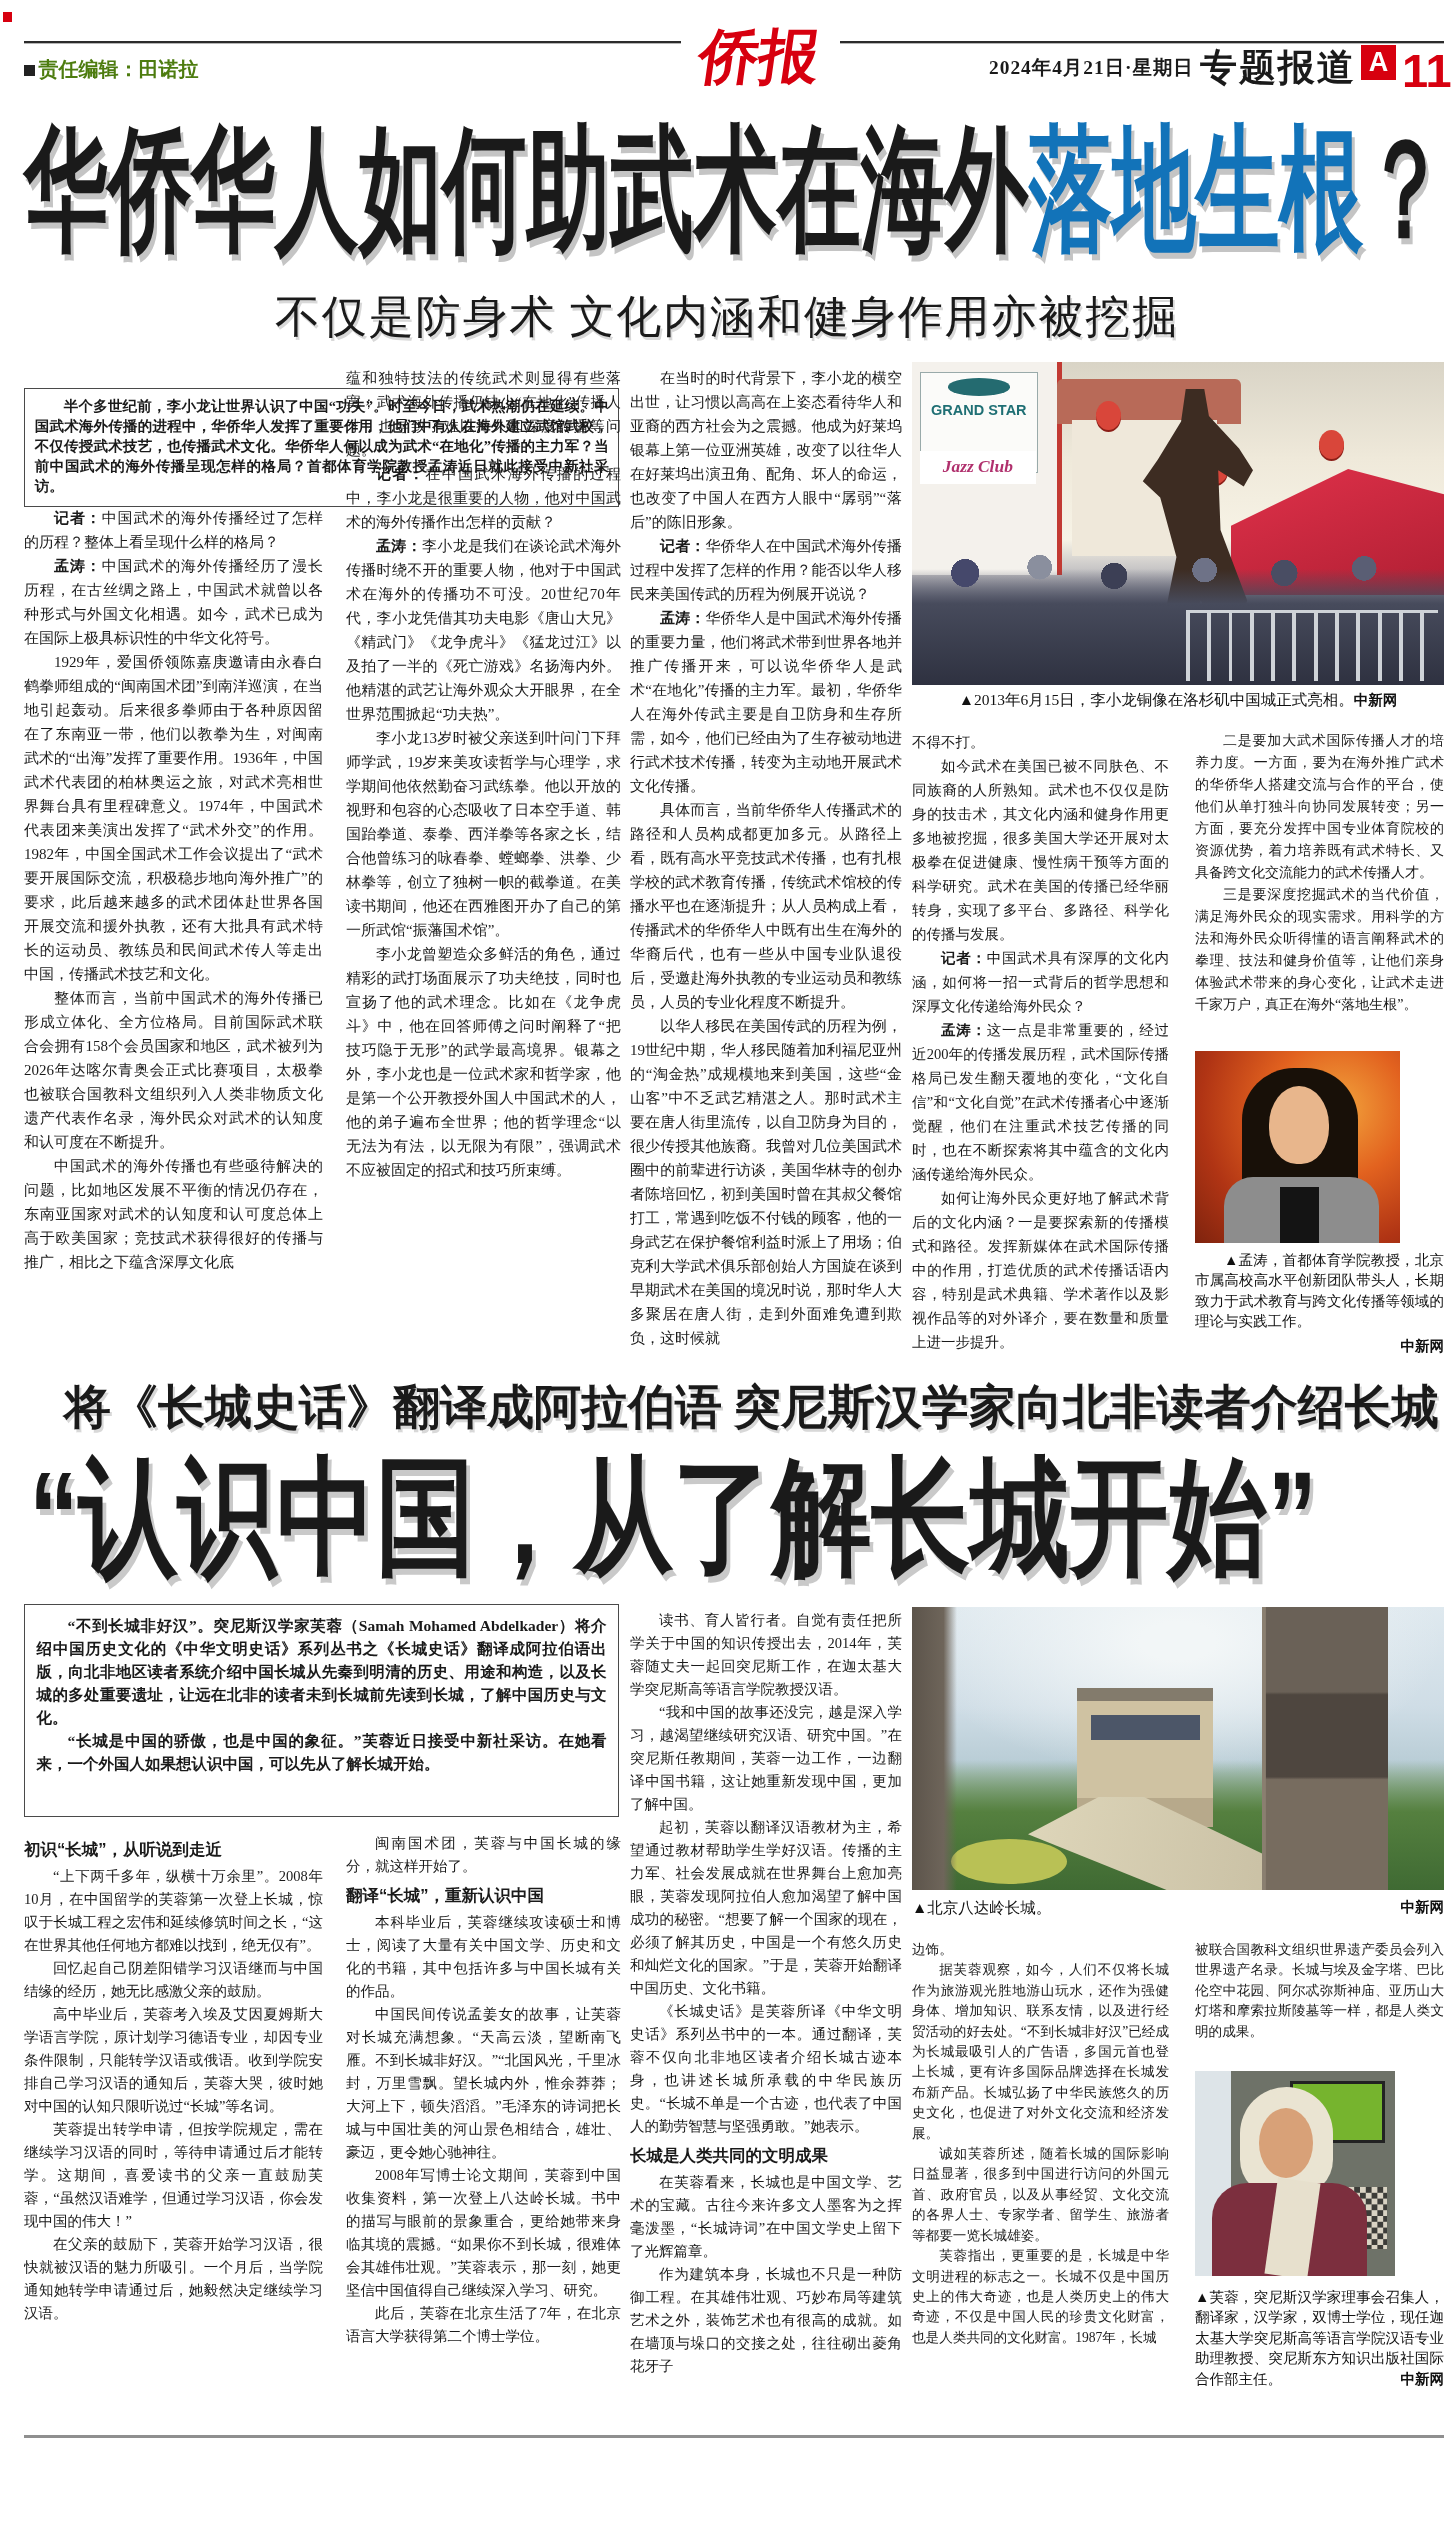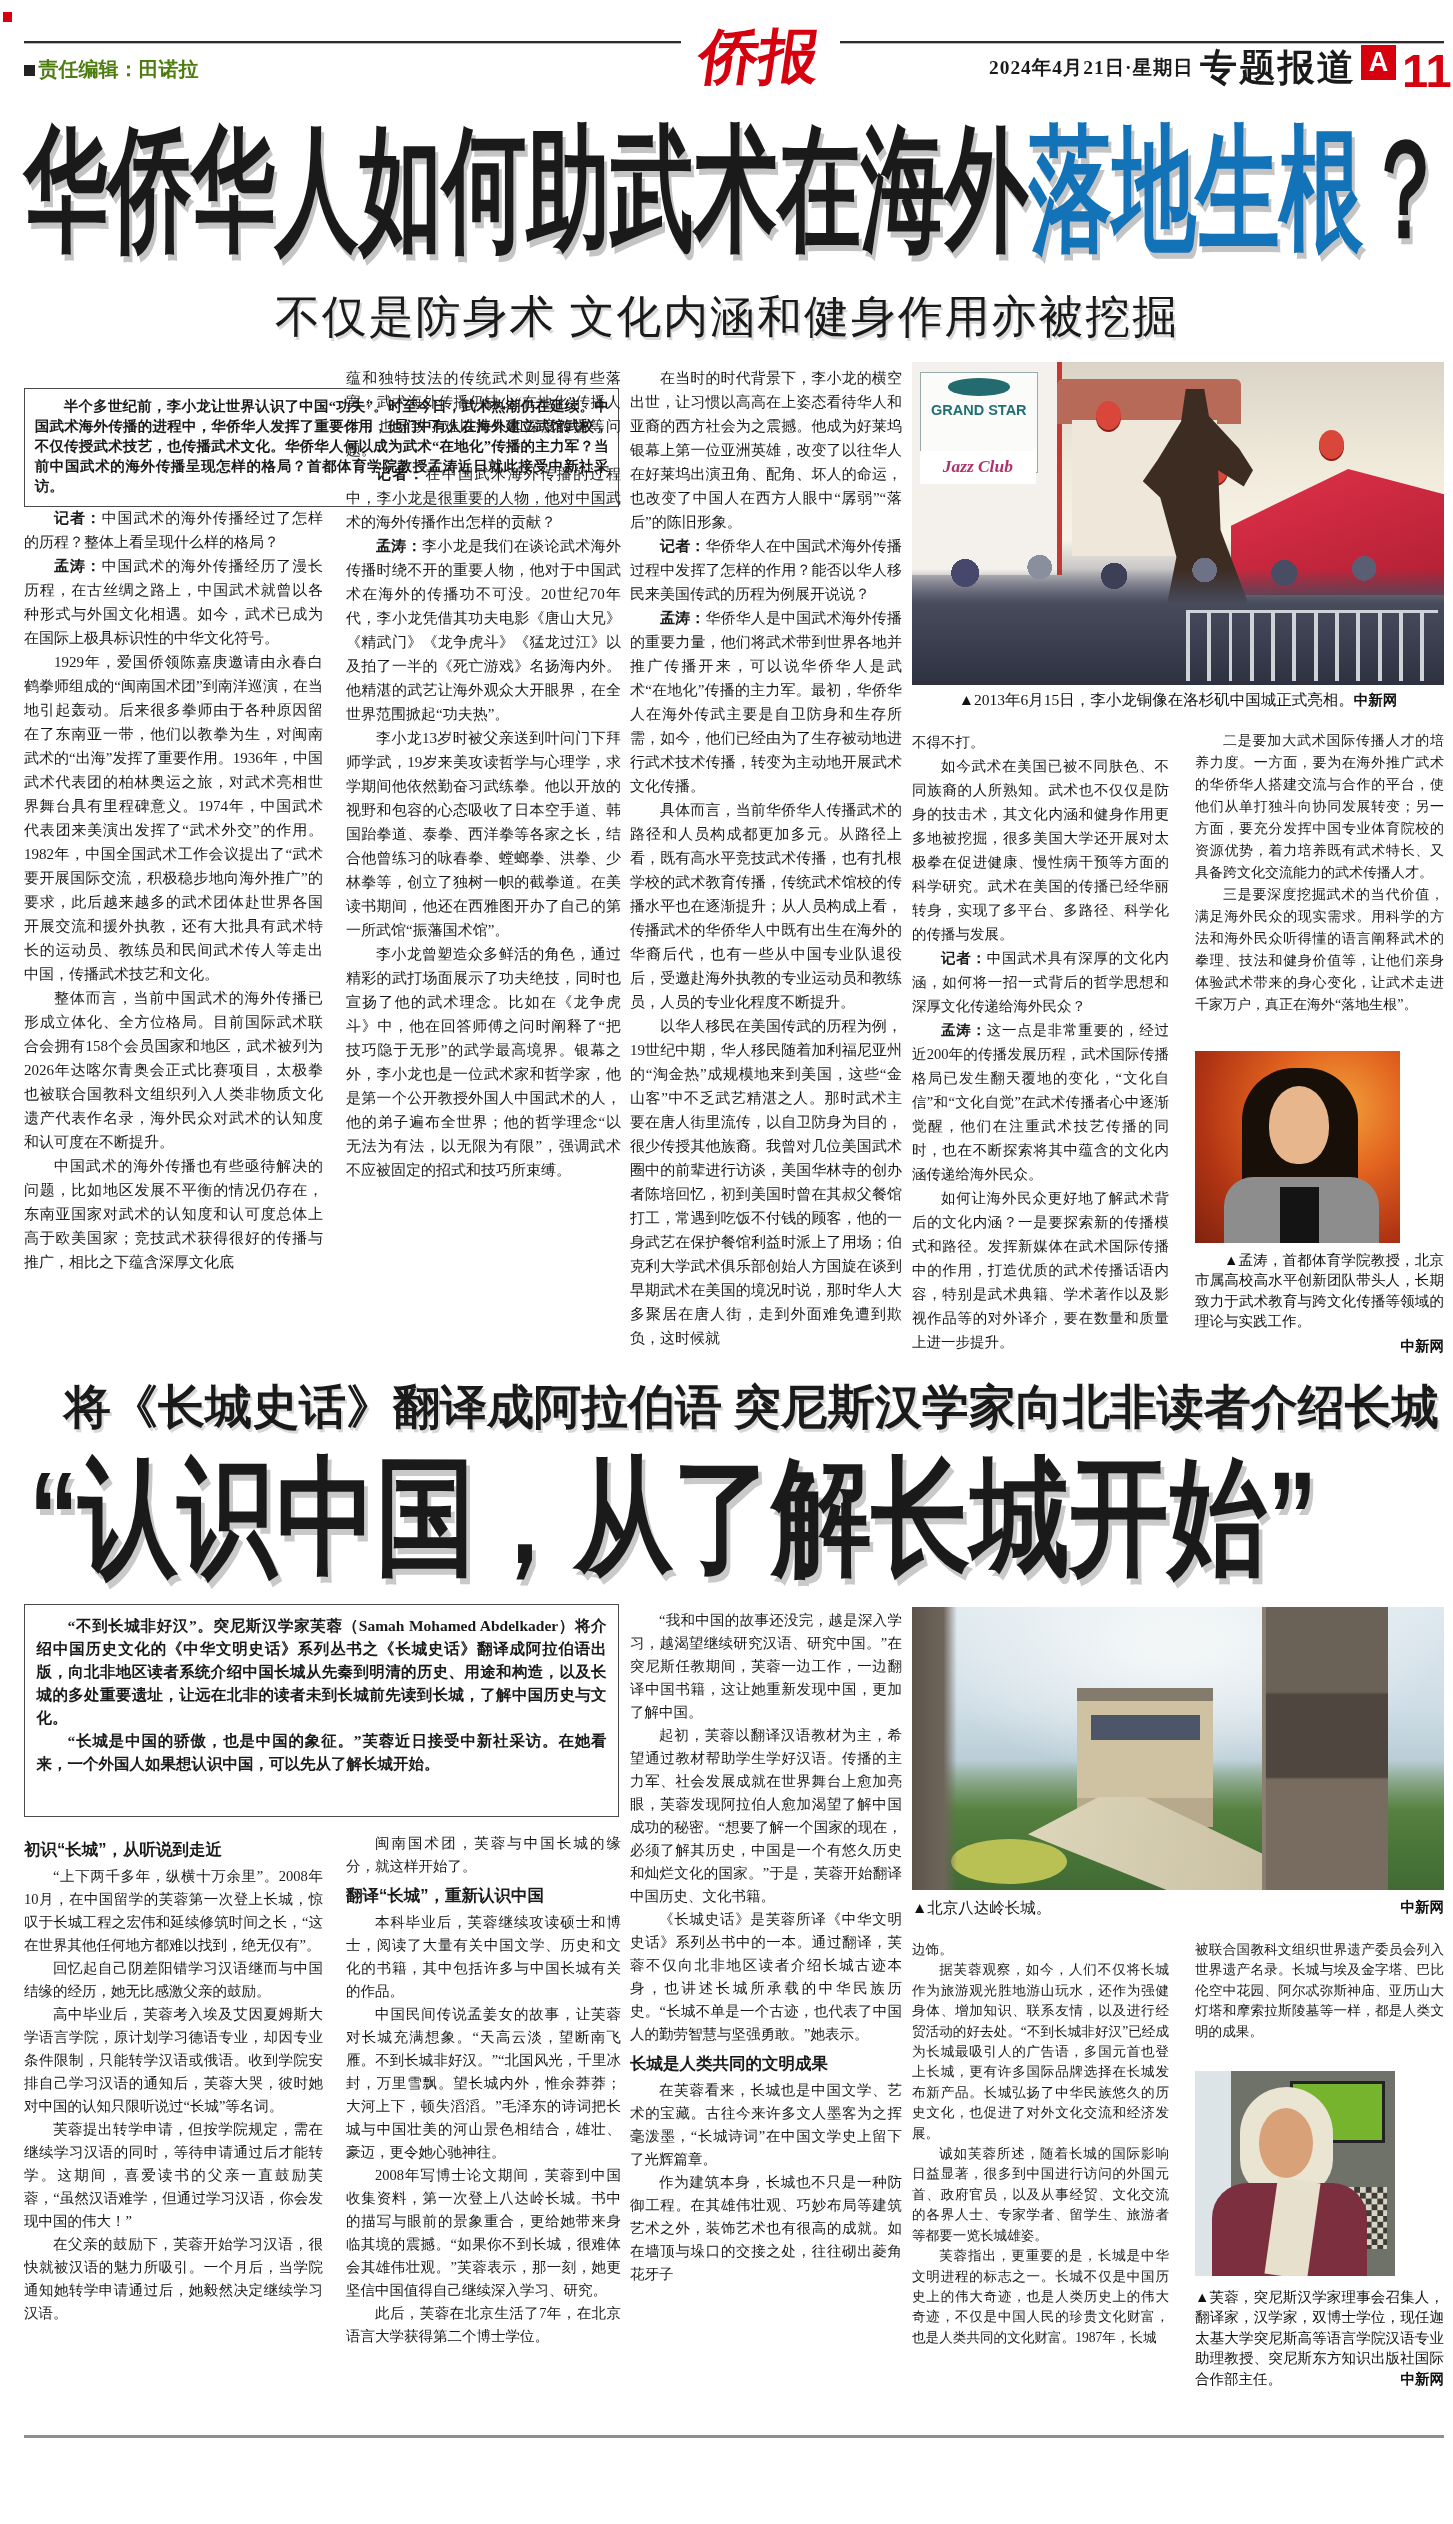--- a/index.html
+++ b/index.html
@@ -232,20 +232,21 @@
     </div>
   <div class="abs col b2">
       <p>闽南国术团，芙蓉与中国长城的缘分，就这样开始了。</p>
       <div class="subh">翻译“长城”，重新认识中国</div>
       <p>本科毕业后，芙蓉继续攻读硕士和博士，阅读了大量有关中国文学、历史和文化的书籍，其中包括许多与中国长城有关的作品。</p>
       <p>中国民间传说孟姜女的故事，让芙蓉对长城充满想象。“天高云淡，望断南飞雁。不到长城非好汉。”“北国风光，千里冰封，万里雪飘。望长城内外，惟余莽莽；大河上下，顿失滔滔。”毛泽东的诗词把长城与中国壮美的河山景色相结合，雄壮、豪迈，更令她心驰神往。</p>
       <p>2008年写博士论文期间，芙蓉到中国收集资料，第一次登上八达岭长城。书中的描写与眼前的景象重合，更给她带来身临其境的震撼。“如果你不到长城，很难体会其雄伟壮观。”芙蓉表示，那一刻，她更坚信中国值得自己继续深入学习、研究。</p>
       <p>此后，芙蓉在北京生活了7年，在北京语言大学获得第二个博士学位。</p>
     </div>
   <div class="abs col b3">
+      <p>读书、育人皆行者。自觉有责任把所学关于中国的知识传授出去，2014年，芙蓉随丈夫一起回突尼斯工作，在迦太基大学突尼斯高等语言学院教授汉语。</p>
       <p>“我和中国的故事还没完，越是深入学习，越渴望继续研究汉语、研究中国。”在突尼斯任教期间，芙蓉一边工作，一边翻译中国书籍，这让她重新发现中国，更加了解中国。</p>
       <p>起初，芙蓉以翻译汉语教材为主，希望通过教材帮助学生学好汉语。传播的主力军、社会发展成就在世界舞台上愈加亮眼，芙蓉发现阿拉伯人愈加渴望了解中国成功的秘密。“想要了解一个国家的现在，必须了解其历史，中国是一个有悠久历史和灿烂文化的国家。”于是，芙蓉开始翻译中国历史、文化书籍。</p>
       <p>《长城史话》是芙蓉所译《中华文明史话》系列丛书中的一本。通过翻译，芙蓉不仅向北非地区读者介绍长城古迹本身，也讲述长城所承载的中华民族历史。“长城不单是一个古迹，也代表了中国人的勤劳智慧与坚强勇敢。”她表示。</p>
       <div class="subh">长城是人类共同的文明成果</div>
       <p>在芙蓉看来，长城也是中国文学、艺术的宝藏。古往今来许多文人墨客为之挥毫泼墨，“长城诗词”在中国文学史上留下了光辉篇章。</p>
       <p>作为建筑本身，长城也不只是一种防御工程。在其雄伟壮观、巧妙布局等建筑艺术之外，装饰艺术也有很高的成就。如在墙顶与垛口的交接之处，往往砌出菱角花牙子</p>
     </div>
   <div class="abs col b4">
       <p class="flush">边饰。</p>
       <p>据芙蓉观察，如今，人们不仅将长城作为旅游观光胜地游山玩水，还作为强健身体、增加知识、联系友情，以及进行经贸活动的好去处。“不到长城非好汉”已经成为长城最吸引人的广告语，多国元首也登上长城，更有许多国际品牌选择在长城发布新产品。长城弘扬了中华民族悠久的历史文化，也促进了对外文化交流和经济发展。</p>

